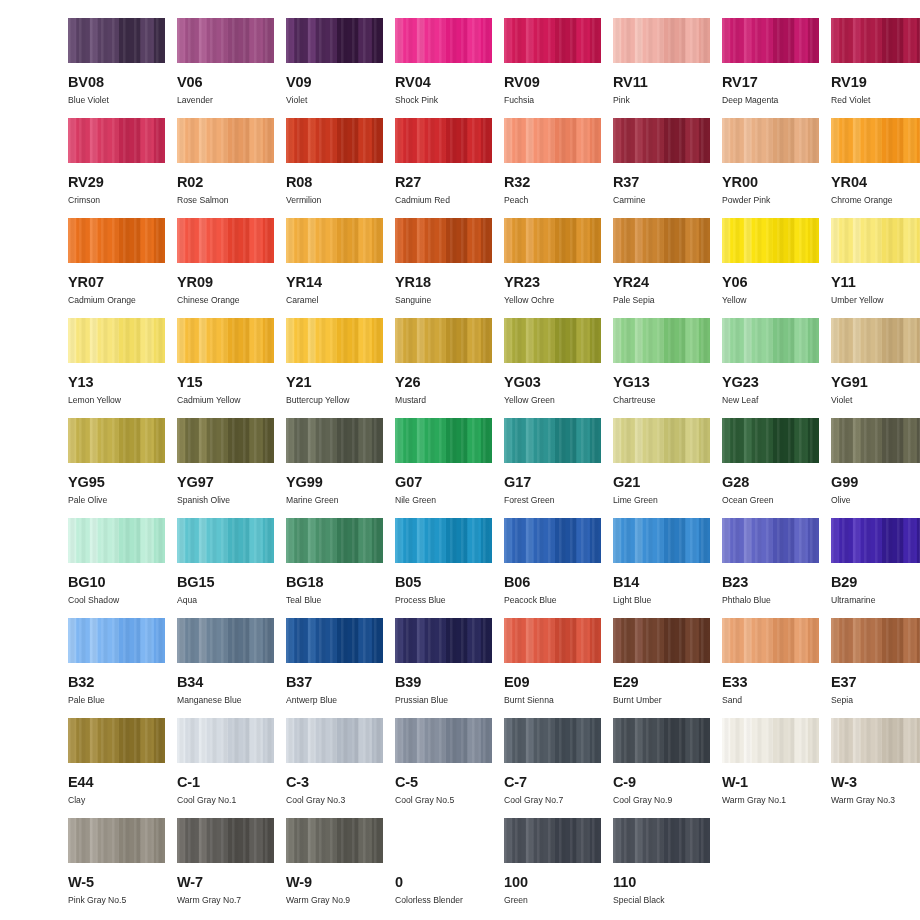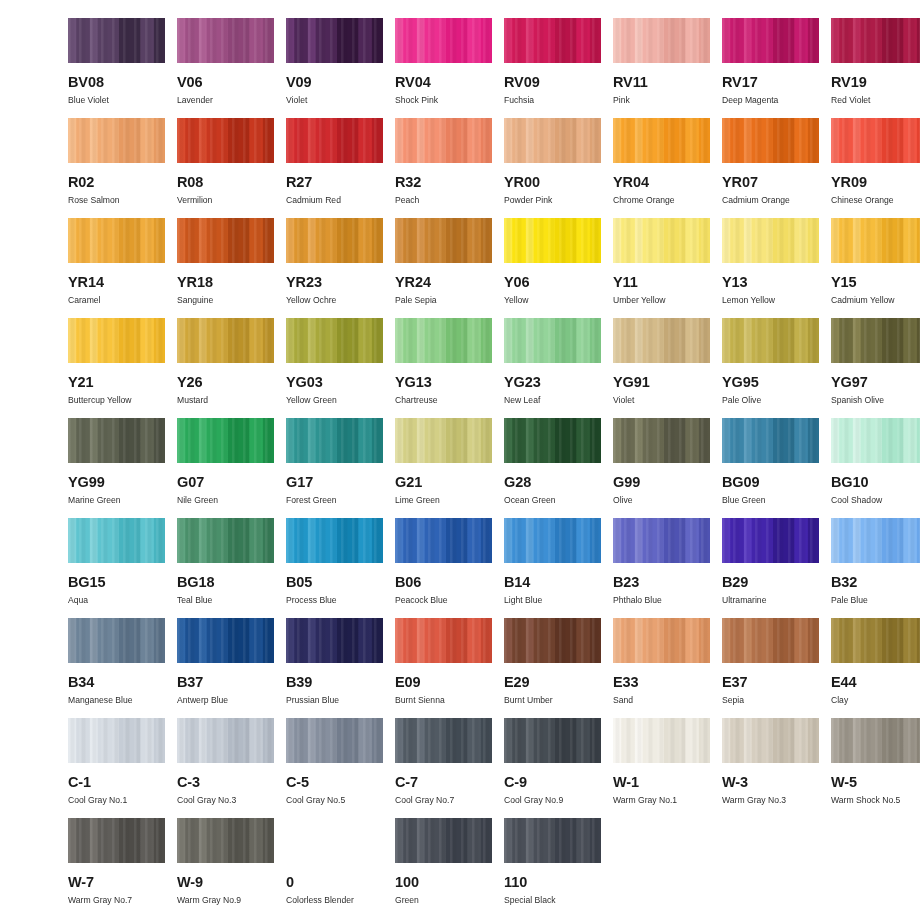--- a/index.html
+++ b/index.html
@@ -117,20 +117,27 @@
       <div class="swatch-name">Deep Magenta</div>
     </div>
     <div class="swatch-cell">
       <div class="swatch-chip" style="background: linear-gradient(90deg, rgb(192, 44, 92) 0%, rgb(192, 44, 92) 8%, rgb(173, 28, 72) 9%, rgb(173, 28, 72) 22%, rgb(192, 44, 92) 23%, rgb(192, 44, 92) 30%, rgb(173, 28, 72) 31%, rgb(173, 28, 72) 52%, rgb(147, 18, 58) 53%, rgb(147, 18, 58) 74%, rgb(173, 28, 72) 75%, rgb(173, 28, 72) 88%, rgb(147, 18, 58) 89%, rgb(147, 18, 58) 100%);">
         <div class="streaks" style="background: repeating-linear-gradient(90deg, rgba(255, 255, 255, 0.07) 0px, rgba(255, 255, 255, 0.07) 2px, rgba(0, 0, 0, 0.035) 3px, rgba(0, 0, 0, 0.035) 6px, rgba(255, 255, 255, 0) 7px, rgba(255, 255, 255, 0) 11px);"></div>
       </div>
       <div class="swatch-code">RV19</div>
       <div class="swatch-name">Red Violet</div>
     </div>
     <div class="swatch-cell">
+      <div class="swatch-chip" style="background: linear-gradient(90deg, rgb(226, 81, 120) 0%, rgb(226, 81, 120) 8%, rgb(214, 58, 98) 9%, rgb(214, 58, 98) 22%, rgb(226, 81, 120) 23%, rgb(226, 81, 120) 30%, rgb(214, 58, 98) 31%, rgb(214, 58, 98) 52%, rgb(192, 39, 80) 53%, rgb(192, 39, 80) 74%, rgb(214, 58, 98) 75%, rgb(214, 58, 98) 88%, rgb(192, 39, 80) 89%, rgb(192, 39, 80) 100%);">
+        <div class="streaks" style="background: repeating-linear-gradient(90deg, rgba(255, 255, 255, 0.07) 0px, rgba(255, 255, 255, 0.07) 2px, rgba(0, 0, 0, 0.035) 3px, rgba(0, 0, 0, 0.035) 6px, rgba(255, 255, 255, 0) 7px, rgba(255, 255, 255, 0) 11px);"></div>
+      </div>
+      <div class="swatch-code">RV29</div>
+      <div class="swatch-name">Crimson</div>
+    </div>
+    <div class="swatch-cell">
       <div class="swatch-chip" style="background: linear-gradient(90deg, rgb(247, 189, 139) 0%, rgb(247, 189, 139) 8%, rgb(240, 171, 116) 9%, rgb(240, 171, 116) 22%, rgb(247, 189, 139) 23%, rgb(247, 189, 139) 30%, rgb(240, 171, 116) 31%, rgb(240, 171, 116) 52%, rgb(230, 154, 98) 53%, rgb(230, 154, 98) 74%, rgb(240, 171, 116) 75%, rgb(240, 171, 116) 88%, rgb(230, 154, 98) 89%, rgb(230, 154, 98) 100%);">
         <div class="streaks" style="background: repeating-linear-gradient(90deg, rgba(255, 255, 255, 0.07) 0px, rgba(255, 255, 255, 0.07) 2px, rgba(0, 0, 0, 0.035) 3px, rgba(0, 0, 0, 0.035) 6px, rgba(255, 255, 255, 0) 7px, rgba(255, 255, 255, 0) 11px);"></div>
       </div>
       <div class="swatch-code">R02</div>
       <div class="swatch-name">Rose Salmon</div>
     </div>
     <div class="swatch-cell">
       <div class="swatch-chip" style="background: linear-gradient(90deg, rgb(217, 75, 46) 0%, rgb(217, 75, 46) 8%, rgb(200, 56, 31) 9%, rgb(200, 56, 31) 22%, rgb(217, 75, 46) 23%, rgb(217, 75, 46) 30%, rgb(200, 56, 31) 31%, rgb(200, 56, 31) 52%, rgb(174, 43, 21) 53%, rgb(174, 43, 21) 74%, rgb(200, 56, 31) 75%, rgb(200, 56, 31) 88%, rgb(174, 43, 21) 89%, rgb(174, 43, 21) 100%);">
         <div class="streaks" style="background: repeating-linear-gradient(90deg, rgba(255, 255, 255, 0.07) 0px, rgba(255, 255, 255, 0.07) 2px, rgba(0, 0, 0, 0.035) 3px, rgba(0, 0, 0, 0.035) 6px, rgba(255, 255, 255, 0) 7px, rgba(255, 255, 255, 0) 11px);"></div>
       </div>
@@ -145,20 +152,27 @@
       <div class="swatch-name">Cadmium Red</div>
     </div>
     <div class="swatch-cell">
       <div class="swatch-chip" style="background: linear-gradient(90deg, rgb(249, 168, 140) 0%, rgb(249, 168, 140) 8%, rgb(244, 146, 114) 9%, rgb(244, 146, 114) 22%, rgb(249, 168, 140) 23%, rgb(249, 168, 140) 30%, rgb(244, 146, 114) 31%, rgb(244, 146, 114) 52%, rgb(233, 128, 94) 53%, rgb(233, 128, 94) 74%, rgb(244, 146, 114) 75%, rgb(244, 146, 114) 88%, rgb(233, 128, 94) 89%, rgb(233, 128, 94) 100%);">
         <div class="streaks" style="background: repeating-linear-gradient(90deg, rgba(255, 255, 255, 0.07) 0px, rgba(255, 255, 255, 0.07) 2px, rgba(0, 0, 0, 0.035) 3px, rgba(0, 0, 0, 0.035) 6px, rgba(255, 255, 255, 0) 7px, rgba(255, 255, 255, 0) 11px);"></div>
       </div>
       <div class="swatch-code">R32</div>
       <div class="swatch-name">Peach</div>
     </div>
     <div class="swatch-cell">
+      <div class="swatch-chip" style="background: linear-gradient(90deg, rgb(168, 58, 78) 0%, rgb(168, 58, 78) 8%, rgb(149, 40, 60) 9%, rgb(149, 40, 60) 22%, rgb(168, 58, 78) 23%, rgb(168, 58, 78) 30%, rgb(149, 40, 60) 31%, rgb(149, 40, 60) 52%, rgb(125, 27, 46) 53%, rgb(125, 27, 46) 74%, rgb(149, 40, 60) 75%, rgb(149, 40, 60) 88%, rgb(125, 27, 46) 89%, rgb(125, 27, 46) 100%);">
+        <div class="streaks" style="background: repeating-linear-gradient(90deg, rgba(255, 255, 255, 0.07) 0px, rgba(255, 255, 255, 0.07) 2px, rgba(0, 0, 0, 0.035) 3px, rgba(0, 0, 0, 0.035) 6px, rgba(255, 255, 255, 0) 7px, rgba(255, 255, 255, 0) 11px);"></div>
+      </div>
+      <div class="swatch-code">R37</div>
+      <div class="swatch-name">Carmine</div>
+    </div>
+    <div class="swatch-cell">
       <div class="swatch-chip" style="background: linear-gradient(90deg, rgb(240, 192, 156) 0%, rgb(240, 192, 156) 8%, rgb(232, 176, 134) 9%, rgb(232, 176, 134) 22%, rgb(240, 192, 156) 23%, rgb(240, 192, 156) 30%, rgb(232, 176, 134) 31%, rgb(232, 176, 134) 52%, rgb(220, 162, 117) 53%, rgb(220, 162, 117) 74%, rgb(232, 176, 134) 75%, rgb(232, 176, 134) 88%, rgb(220, 162, 117) 89%, rgb(220, 162, 117) 100%);">
         <div class="streaks" style="background: repeating-linear-gradient(90deg, rgba(255, 255, 255, 0.07) 0px, rgba(255, 255, 255, 0.07) 2px, rgba(0, 0, 0, 0.035) 3px, rgba(0, 0, 0, 0.035) 6px, rgba(255, 255, 255, 0) 7px, rgba(255, 255, 255, 0) 11px);"></div>
       </div>
       <div class="swatch-code">YR00</div>
       <div class="swatch-name">Powder Pink</div>
     </div>
     <div class="swatch-cell">
       <div class="swatch-chip" style="background: linear-gradient(90deg, rgb(251, 181, 73) 0%, rgb(251, 181, 73) 8%, rgb(247, 163, 42) 9%, rgb(247, 163, 42) 22%, rgb(251, 181, 73) 23%, rgb(251, 181, 73) 30%, rgb(247, 163, 42) 31%, rgb(247, 163, 42) 52%, rgb(240, 146, 26) 53%, rgb(240, 146, 26) 74%, rgb(247, 163, 42) 75%, rgb(247, 163, 42) 88%, rgb(240, 146, 26) 89%, rgb(240, 146, 26) 100%);">
         <div class="streaks" style="background: repeating-linear-gradient(90deg, rgba(255, 255, 255, 0.07) 0px, rgba(255, 255, 255, 0.07) 2px, rgba(0, 0, 0, 0.035) 3px, rgba(0, 0, 0, 0.035) 6px, rgba(255, 255, 255, 0) 7px, rgba(255, 255, 255, 0) 11px);"></div>
       </div>
@@ -327,27 +341,20 @@
       <div class="swatch-name">Ocean Green</div>
     </div>
     <div class="swatch-cell">
       <div class="swatch-chip" style="background: linear-gradient(90deg, rgb(130, 130, 102) 0%, rgb(130, 130, 102) 8%, rgb(106, 106, 82) 9%, rgb(106, 106, 82) 22%, rgb(130, 130, 102) 23%, rgb(130, 130, 102) 30%, rgb(106, 106, 82) 31%, rgb(106, 106, 82) 52%, rgb(86, 86, 68) 53%, rgb(86, 86, 68) 74%, rgb(106, 106, 82) 75%, rgb(106, 106, 82) 88%, rgb(86, 86, 68) 89%, rgb(86, 86, 68) 100%);">
         <div class="streaks" style="background: repeating-linear-gradient(90deg, rgba(255, 255, 255, 0.07) 0px, rgba(255, 255, 255, 0.07) 2px, rgba(0, 0, 0, 0.035) 3px, rgba(0, 0, 0, 0.035) 6px, rgba(255, 255, 255, 0) 7px, rgba(255, 255, 255, 0) 11px);"></div>
       </div>
       <div class="swatch-code">G99</div>
       <div class="swatch-name">Olive</div>
     </div>
     <div class="swatch-cell">
-      <div class="swatch-chip" style="background: linear-gradient(90deg, rgb(83, 152, 186) 0%, rgb(83, 152, 186) 8%, rgb(60, 133, 168) 9%, rgb(60, 133, 168) 22%, rgb(83, 152, 186) 23%, rgb(83, 152, 186) 30%, rgb(60, 133, 168) 31%, rgb(60, 133, 168) 52%, rgb(43, 112, 144) 53%, rgb(43, 112, 144) 74%, rgb(60, 133, 168) 75%, rgb(60, 133, 168) 88%, rgb(43, 112, 144) 89%, rgb(43, 112, 144) 100%);">
-        <div class="streaks" style="background: repeating-linear-gradient(90deg, rgba(255, 255, 255, 0.07) 0px, rgba(255, 255, 255, 0.07) 2px, rgba(0, 0, 0, 0.035) 3px, rgba(0, 0, 0, 0.035) 6px, rgba(255, 255, 255, 0) 7px, rgba(255, 255, 255, 0) 11px);"></div>
-      </div>
-      <div class="swatch-code">BG09</div>
-      <div class="swatch-name">Blue Green</div>
-    </div>
-    <div class="swatch-cell">
       <div class="swatch-chip" style="background: linear-gradient(90deg, rgb(212, 244, 230) 0%, rgb(212, 244, 230) 8%, rgb(191, 238, 217) 9%, rgb(191, 238, 217) 22%, rgb(212, 244, 230) 23%, rgb(212, 244, 230) 30%, rgb(191, 238, 217) 31%, rgb(191, 238, 217) 52%, rgb(169, 229, 203) 53%, rgb(169, 229, 203) 74%, rgb(191, 238, 217) 75%, rgb(191, 238, 217) 88%, rgb(169, 229, 203) 89%, rgb(169, 229, 203) 100%);">
         <div class="streaks" style="background: repeating-linear-gradient(90deg, rgba(255, 255, 255, 0.07) 0px, rgba(255, 255, 255, 0.07) 2px, rgba(0, 0, 0, 0.035) 3px, rgba(0, 0, 0, 0.035) 6px, rgba(255, 255, 255, 0) 7px, rgba(255, 255, 255, 0) 11px);"></div>
       </div>
       <div class="swatch-code">BG10</div>
       <div class="swatch-name">Cool Shadow</div>
     </div>
     <div class="swatch-cell">
       <div class="swatch-chip" style="background: linear-gradient(90deg, rgb(126, 210, 218) 0%, rgb(126, 210, 218) 8%, rgb(95, 196, 207) 9%, rgb(95, 196, 207) 22%, rgb(126, 210, 218) 23%, rgb(126, 210, 218) 30%, rgb(95, 196, 207) 31%, rgb(95, 196, 207) 52%, rgb(72, 180, 192) 53%, rgb(72, 180, 192) 74%, rgb(95, 196, 207) 75%, rgb(95, 196, 207) 88%, rgb(72, 180, 192) 89%, rgb(72, 180, 192) 100%);">
         <div class="streaks" style="background: repeating-linear-gradient(90deg, rgba(255, 255, 255, 0.07) 0px, rgba(255, 255, 255, 0.07) 2px, rgba(0, 0, 0, 0.035) 3px, rgba(0, 0, 0, 0.035) 6px, rgba(255, 255, 255, 0) 7px, rgba(255, 255, 255, 0) 11px);"></div>
       </div>
@@ -506,21 +513,21 @@
         <div class="streaks" style="background: repeating-linear-gradient(90deg, rgba(255, 255, 255, 0.07) 0px, rgba(255, 255, 255, 0.07) 2px, rgba(0, 0, 0, 0.035) 3px, rgba(0, 0, 0, 0.035) 6px, rgba(255, 255, 255, 0) 7px, rgba(255, 255, 255, 0) 11px);"></div>
       </div>
       <div class="swatch-code">W-3</div>
       <div class="swatch-name">Warm Gray No.3</div>
     </div>
     <div class="swatch-cell">
       <div class="swatch-chip" style="background: linear-gradient(90deg, rgb(174, 168, 158) 0%, rgb(174, 168, 158) 8%, rgb(155, 149, 138) 9%, rgb(155, 149, 138) 22%, rgb(174, 168, 158) 23%, rgb(174, 168, 158) 30%, rgb(155, 149, 138) 31%, rgb(155, 149, 138) 52%, rgb(138, 132, 120) 53%, rgb(138, 132, 120) 74%, rgb(155, 149, 138) 75%, rgb(155, 149, 138) 88%, rgb(138, 132, 120) 89%, rgb(138, 132, 120) 100%);">
         <div class="streaks" style="background: repeating-linear-gradient(90deg, rgba(255, 255, 255, 0.07) 0px, rgba(255, 255, 255, 0.07) 2px, rgba(0, 0, 0, 0.035) 3px, rgba(0, 0, 0, 0.035) 6px, rgba(255, 255, 255, 0) 7px, rgba(255, 255, 255, 0) 11px);"></div>
       </div>
       <div class="swatch-code">W-5</div>
-      <div class="swatch-name">Warm Shock No.5</div>
+      <div class="swatch-name">Pink Gray No.5</div>
     </div>
     <div class="swatch-cell">
       <div class="swatch-chip" style="background: linear-gradient(90deg, rgb(117, 114, 109) 0%, rgb(117, 114, 109) 8%, rgb(95, 93, 89) 9%, rgb(95, 93, 89) 22%, rgb(117, 114, 109) 23%, rgb(117, 114, 109) 30%, rgb(95, 93, 89) 31%, rgb(95, 93, 89) 52%, rgb(78, 76, 72) 53%, rgb(78, 76, 72) 74%, rgb(95, 93, 89) 75%, rgb(95, 93, 89) 88%, rgb(78, 76, 72) 89%, rgb(78, 76, 72) 100%);">
         <div class="streaks" style="background: repeating-linear-gradient(90deg, rgba(255, 255, 255, 0.07) 0px, rgba(255, 255, 255, 0.07) 2px, rgba(0, 0, 0, 0.035) 3px, rgba(0, 0, 0, 0.035) 6px, rgba(255, 255, 255, 0) 7px, rgba(255, 255, 255, 0) 11px);"></div>
       </div>
       <div class="swatch-code">W-7</div>
       <div class="swatch-name">Warm Gray No.7</div>
     </div>
     <div class="swatch-cell">
       <div class="swatch-chip" style="background: linear-gradient(90deg, rgb(124, 123, 114) 0%, rgb(124, 123, 114) 8%, rgb(103, 102, 94) 9%, rgb(103, 102, 94) 22%, rgb(124, 123, 114) 23%, rgb(124, 123, 114) 30%, rgb(103, 102, 94) 31%, rgb(103, 102, 94) 52%, rgb(85, 84, 77) 53%, rgb(85, 84, 77) 74%, rgb(103, 102, 94) 75%, rgb(103, 102, 94) 88%, rgb(85, 84, 77) 89%, rgb(85, 84, 77) 100%);">

